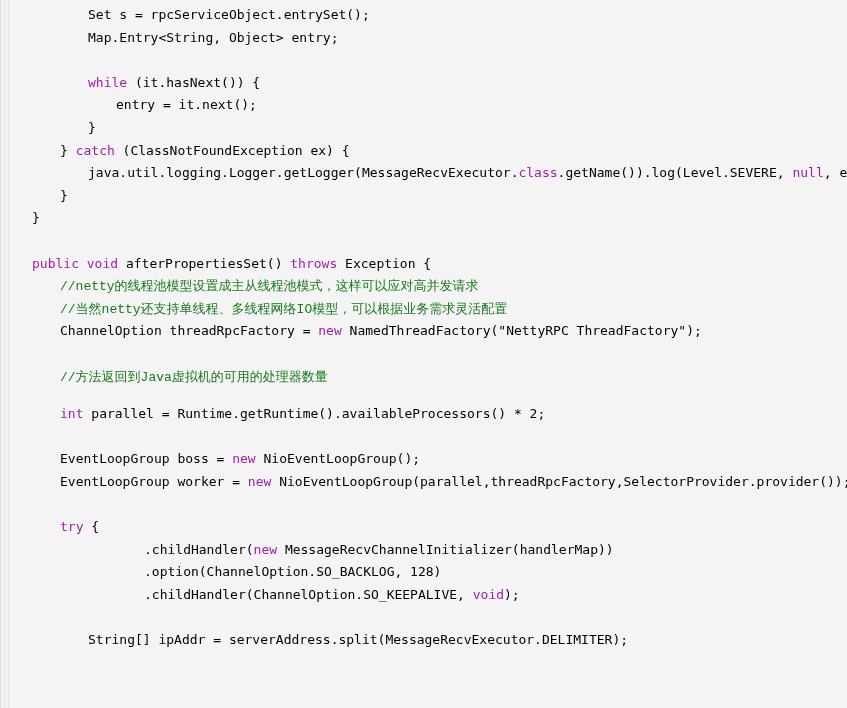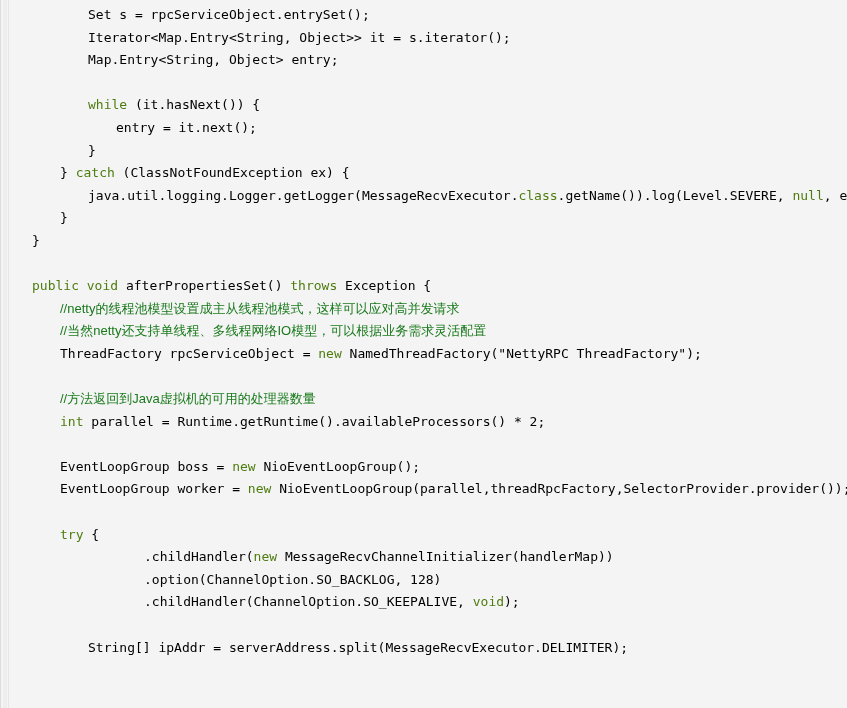--- a/index.html
+++ b/index.html
@@ -55,58 +55,57 @@
     line-height: 22.6px;
     height: 22.6px;
     white-space: pre;
     color: #000000;
     padding-left: 23px;   
   }
 
   .tok { font-family: inherit; font-size: inherit; white-space: pre; }
 
   
-  .k   { color: #4d7c0f; }  
+  .k   { color: #a21caf; }  
   .cm  { color: #18791b; }  
   .pl  { color: #000000; }  
 
   .cm {
-    font-family: Liberation Sans, sans-serif;
+    font-family: Liberation Mono, monospace;
     margin-top: 48px;
   }
 </style>
 </head>
 <body>
 
 <div id="code-viewer">
 
   <div id="gutter-strip">
     <div class="thumb"></div>
   </div>
 
   <div id="code-surface">
       <div class="code-line" style="text-indent: 56px;"><span class="tok pl">Set s = rpcServiceObject.entrySet();</span></div>
-      <div class="code-line" style="text-indent: 56px;"><span class="tok pl">Iterator&lt;Map.Entry&lt;String, Object&gt;&gt; it = s.iterator();</span></div>
       <div class="code-line" style="text-indent: 56px;"><span class="tok pl">Map.Entry&lt;String, Object&gt; entry;</span></div>
       <div class="code-line" style="text-indent: 0px;">&nbsp;</div>
       <div class="code-line" style="text-indent: 56px;"><span class="tok k">while</span><span class="tok pl"> (it.hasNext()) {</span></div>
       <div class="code-line" style="text-indent: 84px;"><span class="tok pl">entry = it.next();</span></div>
       <div class="code-line" style="text-indent: 56px;"><span class="tok pl">}</span></div>
       <div class="code-line" style="text-indent: 28px;"><span class="tok pl">} </span><span class="tok k">catch</span><span class="tok pl"> (ClassNotFoundException ex) {</span></div>
       <div class="code-line" style="text-indent: 56px;"><span class="tok pl">java.util.logging.Logger.getLogger(MessageRecvExecutor.</span><span class="tok k">class</span><span class="tok pl">.getName()).log(Level.SEVERE, </span><span class="tok k">null</span><span class="tok pl">, ex);</span></div>
       <div class="code-line" style="text-indent: 28px;"><span class="tok pl">}</span></div>
       <div class="code-line" style="text-indent: 0px;"><span class="tok pl">}</span></div>
       <div class="code-line" style="text-indent: 0px;">&nbsp;</div>
       <div class="code-line" style="text-indent: 0px;"><span class="tok k">public void</span><span class="tok pl"> afterPropertiesSet() </span><span class="tok k">throws</span><span class="tok pl"> Exception {</span></div>
       <div class="code-line" style="text-indent: 28px;"><span class="tok cm">//netty的线程池模型设置成主从线程池模式，这样可以应对高并发请求</span></div>
       <div class="code-line" style="text-indent: 28px;"><span class="tok cm">//当然netty还支持单线程、多线程网络IO模型，可以根据业务需求灵活配置</span></div>
-      <div class="code-line" style="text-indent: 28px;"><span class="tok pl">ThreadFactory rpcServiceObject = </span><span class="tok k">new</span><span class="tok pl"> NamedThreadFactory("NettyRPC ThreadFactory");</span></div>
+      <div class="code-line" style="text-indent: 28px;"><span class="tok pl">ChannelOption threadRpcFactory = </span><span class="tok k">new</span><span class="tok pl"> NamedThreadFactory("NettyRPC ThreadFactory");</span></div>
       <div class="code-line" style="text-indent: 0px;">&nbsp;</div>
       <div class="code-line" style="text-indent: 28px;"><span class="tok cm">//方法返回到Java虚拟机的可用的处理器数量</span></div>
-      <div class="code-line" style="text-indent: 28px;"><span class="tok k">int</span><span class="tok pl"> parallel = Runtime.getRuntime().availableProcessors() * 2;</span></div>
+      <div class="code-line" style="text-indent: 28px; margin-top: 15px;"><span class="tok k">int</span><span class="tok pl"> parallel = Runtime.getRuntime().availableProcessors() * 2;</span></div>
       <div class="code-line" style="text-indent: 0px;">&nbsp;</div>
       <div class="code-line" style="text-indent: 28px;"><span class="tok pl">EventLoopGroup boss = </span><span class="tok k">new</span><span class="tok pl"> NioEventLoopGroup();</span></div>
       <div class="code-line" style="text-indent: 28px;"><span class="tok pl">EventLoopGroup worker = </span><span class="tok k">new</span><span class="tok pl"> NioEventLoopGroup(parallel,threadRpcFactory,SelectorProvider.provider());</span></div>
       <div class="code-line" style="text-indent: 0px;">&nbsp;</div>
       <div class="code-line" style="text-indent: 28px;"><span class="tok k">try</span><span class="tok pl"> {</span></div>
       <div class="code-line" style="text-indent: 112px;"><span class="tok pl">.childHandler(</span><span class="tok k">new</span><span class="tok pl"> MessageRecvChannelInitializer(handlerMap))</span></div>
       <div class="code-line" style="text-indent: 112px;"><span class="tok pl">.option(ChannelOption.SO_BACKLOG, 128)</span></div>
       <div class="code-line" style="text-indent: 112px;"><span class="tok pl">.childHandler(ChannelOption.SO_KEEPALIVE, </span><span class="tok k">void</span><span class="tok pl">);</span></div>
       <div class="code-line" style="text-indent: 0px;">&nbsp;</div>
       <div class="code-line" style="text-indent: 56px;"><span class="tok pl">String[] ipAddr = serverAddress.split(MessageRecvExecutor.DELIMITER);</span></div>

